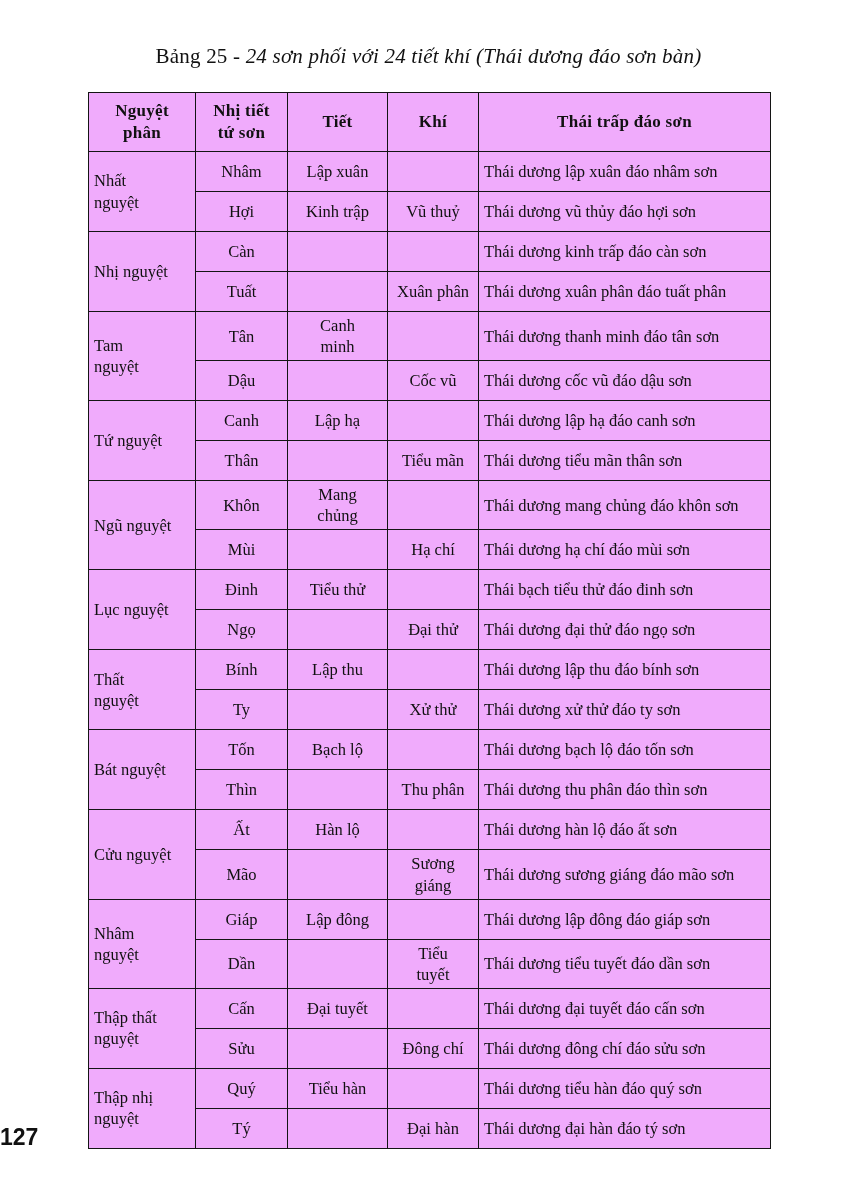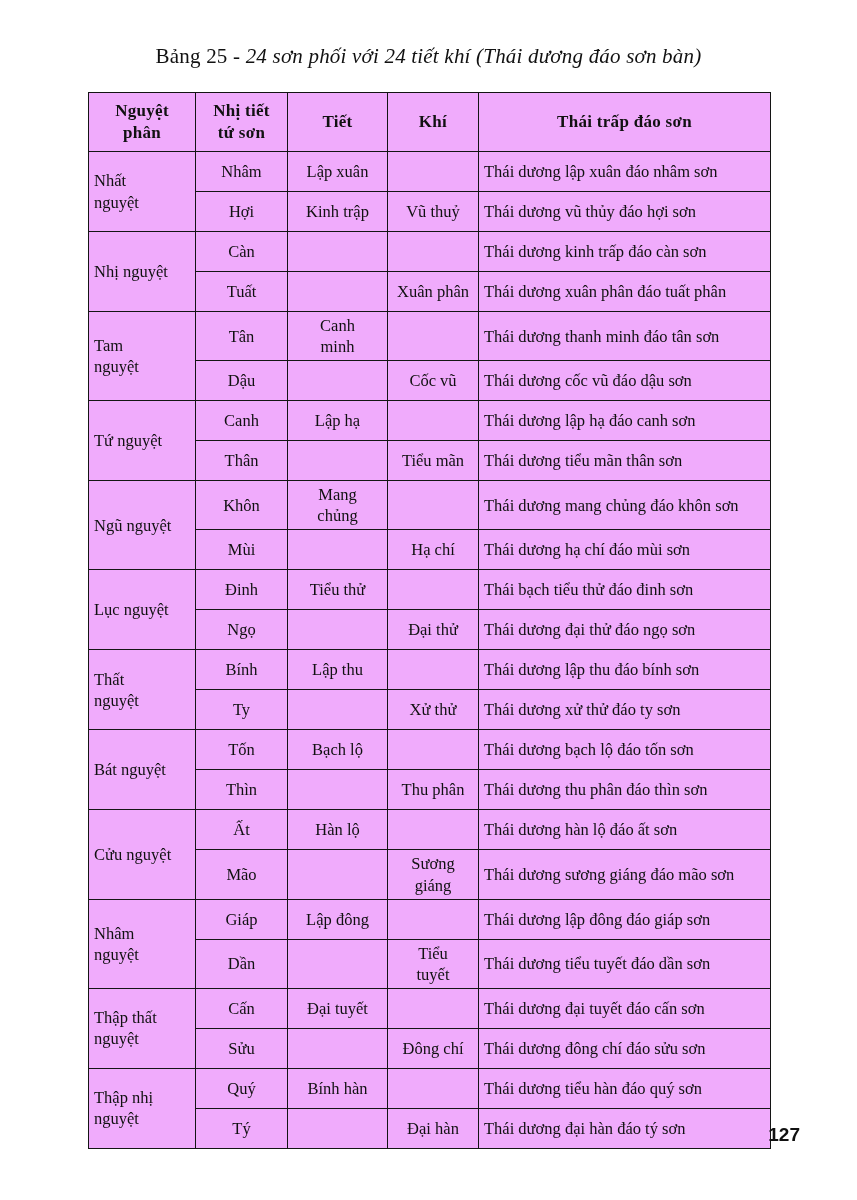--- a/index.html
+++ b/index.html
@@ -102,24 +102,23 @@
     text-align: right;
   }
   tr.r-short td { height: 33px; }
 
   
   .page-number {
     position: absolute;
     top: 1124px;
     left: 0;
     width: 800px;
-    text-align: right;
     font-family: "Liberation Sans", sans-serif;
     font-weight: bold;
-    font-size: 19px;
+    font-size: 23px;
     color: #111;
   }
 </style>
 </head>
 <body>
 
 <div class="page">
 
   <div class="doc-title">
     <span class="lead">Bảng 25 - </span><span>24 sơn phối với 24 tiết khí (Thái dương đáo sơn bàn)</span>
@@ -319,21 +318,21 @@
             <td class="tiet"></td>
             <td class="khi">Đông chí</td>
             <td class="desc one-line">Thái dương đông chí đáo sửu sơn</td>
           </tr>
           <tr class="r-short">
             <td class="month" rowspan="2">
               <div>Thập nhị</div>
               <div>nguyệt</div>
             </td>
             <td class="son">Quý</td>
-            <td class="tiet">Bính hàn</td>
+            <td class="tiet">Tiểu hàn</td>
             <td class="khi"></td>
             <td class="desc one-line">Thái dương tiểu hàn đáo quý sơn</td>
           </tr>
           <tr class="r-short">
             <td class="son">Tý</td>
             <td class="tiet"></td>
             <td class="khi">Đại hàn</td>
             <td class="desc one-line">Thái dương đại hàn đáo tý sơn</td>
           </tr>
         </tbody>

